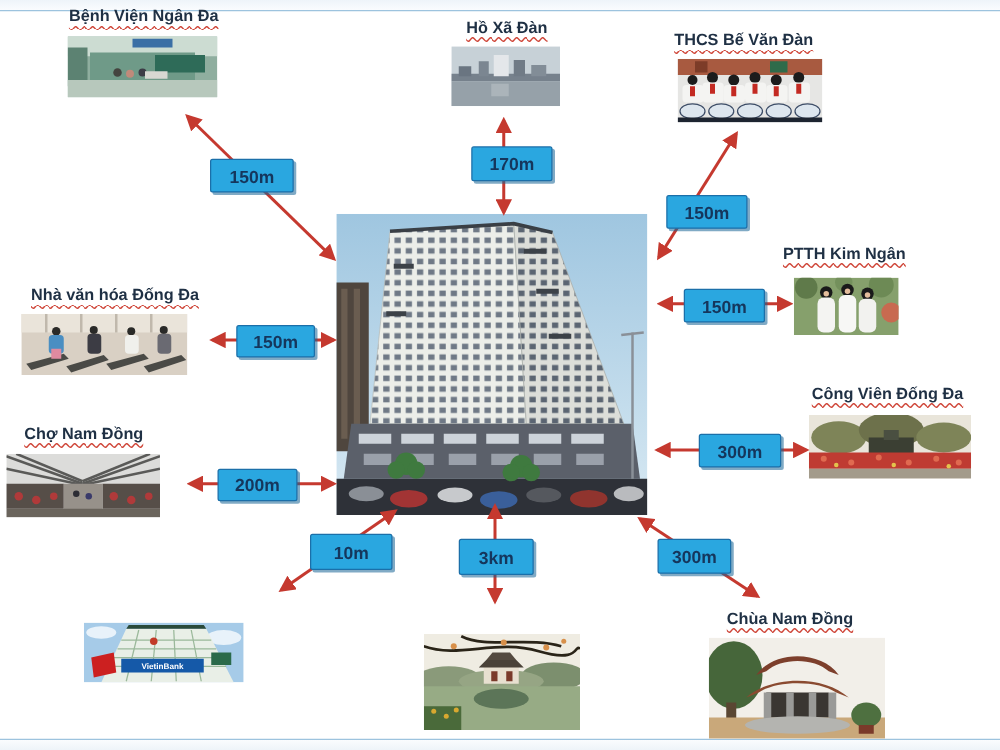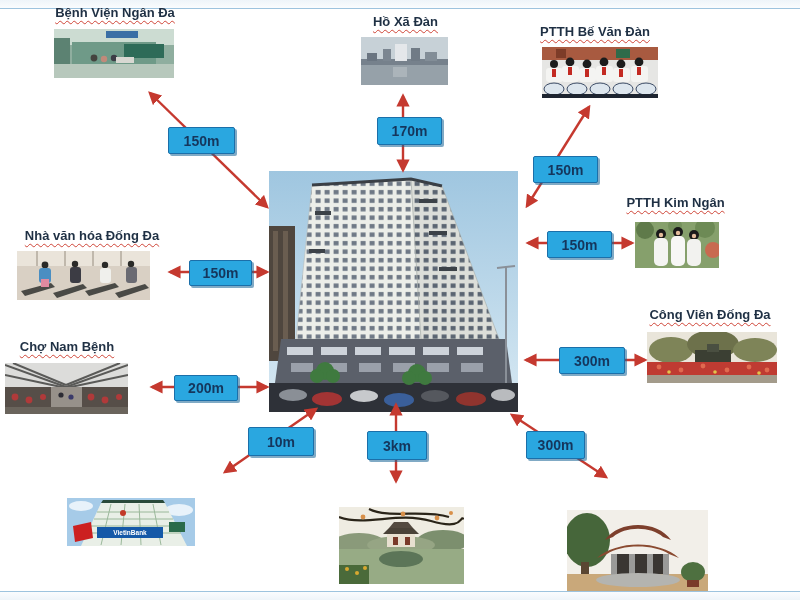--- a/index.html
+++ b/index.html
@@ -58,25 +58,26 @@
   <div class="dist" style="left:547px;top:231px;width:63px;height:25px">150m</div>
   <div class="dist" style="left:559px;top:347px;width:64px;height:25px">300m</div>
   <div class="dist" style="left:189px;top:260px;width:61px;height:24px">150m</div>
   <div class="dist" style="left:174px;top:375px;width:62px;height:24px">200m</div>
   <div class="dist" style="left:248px;top:427px;width:64px;height:27px">10m</div>
   <div class="dist" style="left:367px;top:431px;width:58px;height:27px">3km</div>
   <div class="dist" style="left:526px;top:431px;width:57px;height:26px">300m</div>
 
   <div class="loc-label" style="left:40px;top:4px;width:150px">Bệnh Viện Ngân Đa</div>
   <div class="loc-label" style="left:358px;top:13px;width:95px">Hồ Xã Đàn</div>
-  <div class="loc-label" style="left:535px;top:23px;width:120px">PTTH Bế Văn Đàn</div>
+  <div class="loc-label" style="left:535px;top:23px;width:120px">THCS Bế Văn Đàn</div>
   <div class="loc-label" style="left:618px;top:194px;width:115px">PTTH Kim Ngân</div>
   <div class="loc-label" style="left:640px;top:306px;width:140px">Công Viên Đống Đa</div>
   <div class="loc-label" style="left:12px;top:227px;width:160px">Nhà văn hóa Đống Đa</div>
-  <div class="loc-label" style="left:12px;top:338px;width:110px">Chợ Nam Bệnh</div>
+  <div class="loc-label" style="left:12px;top:338px;width:110px">Chợ Nam Đồng</div>
+  <div class="loc-label" style="left:572px;top:486px;width:120px">Chùa Nam Đồng</div>
 
   <div class="photo" style="left:269px;top:171px;width:249px;height:241px">
     <svg viewBox="0 0 249 241" preserveAspectRatio="none">
       <defs>
         <linearGradient id="skyc" x1="0" y1="0" x2="0" y2="1">
           <stop offset="0" stop-color="#9fc6e0"></stop>
             <stop offset="1" stop-color="#d8e9f3"></stop>
         </linearGradient>
         <pattern id="winA" width="9" height="8.5" patternUnits="userSpaceOnUse">
           <rect width="9" height="8.5" fill="#eceee9"></rect>

